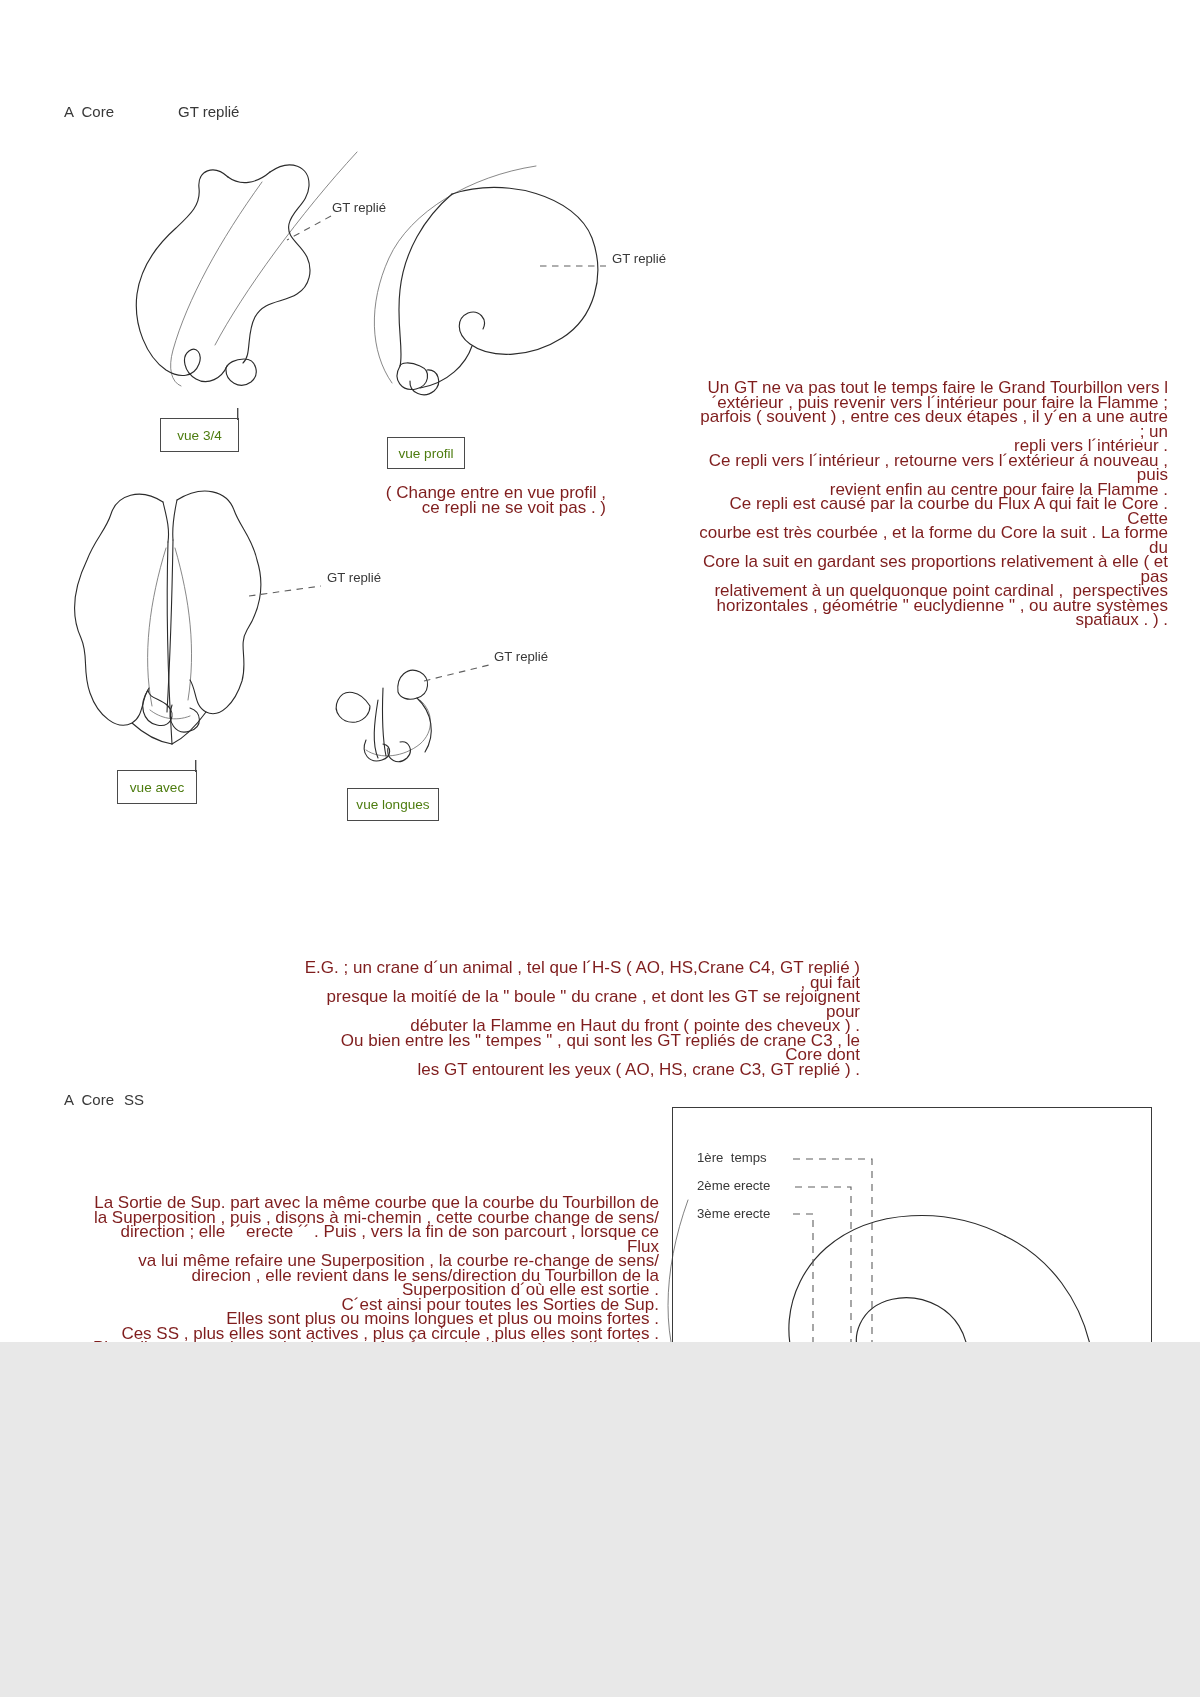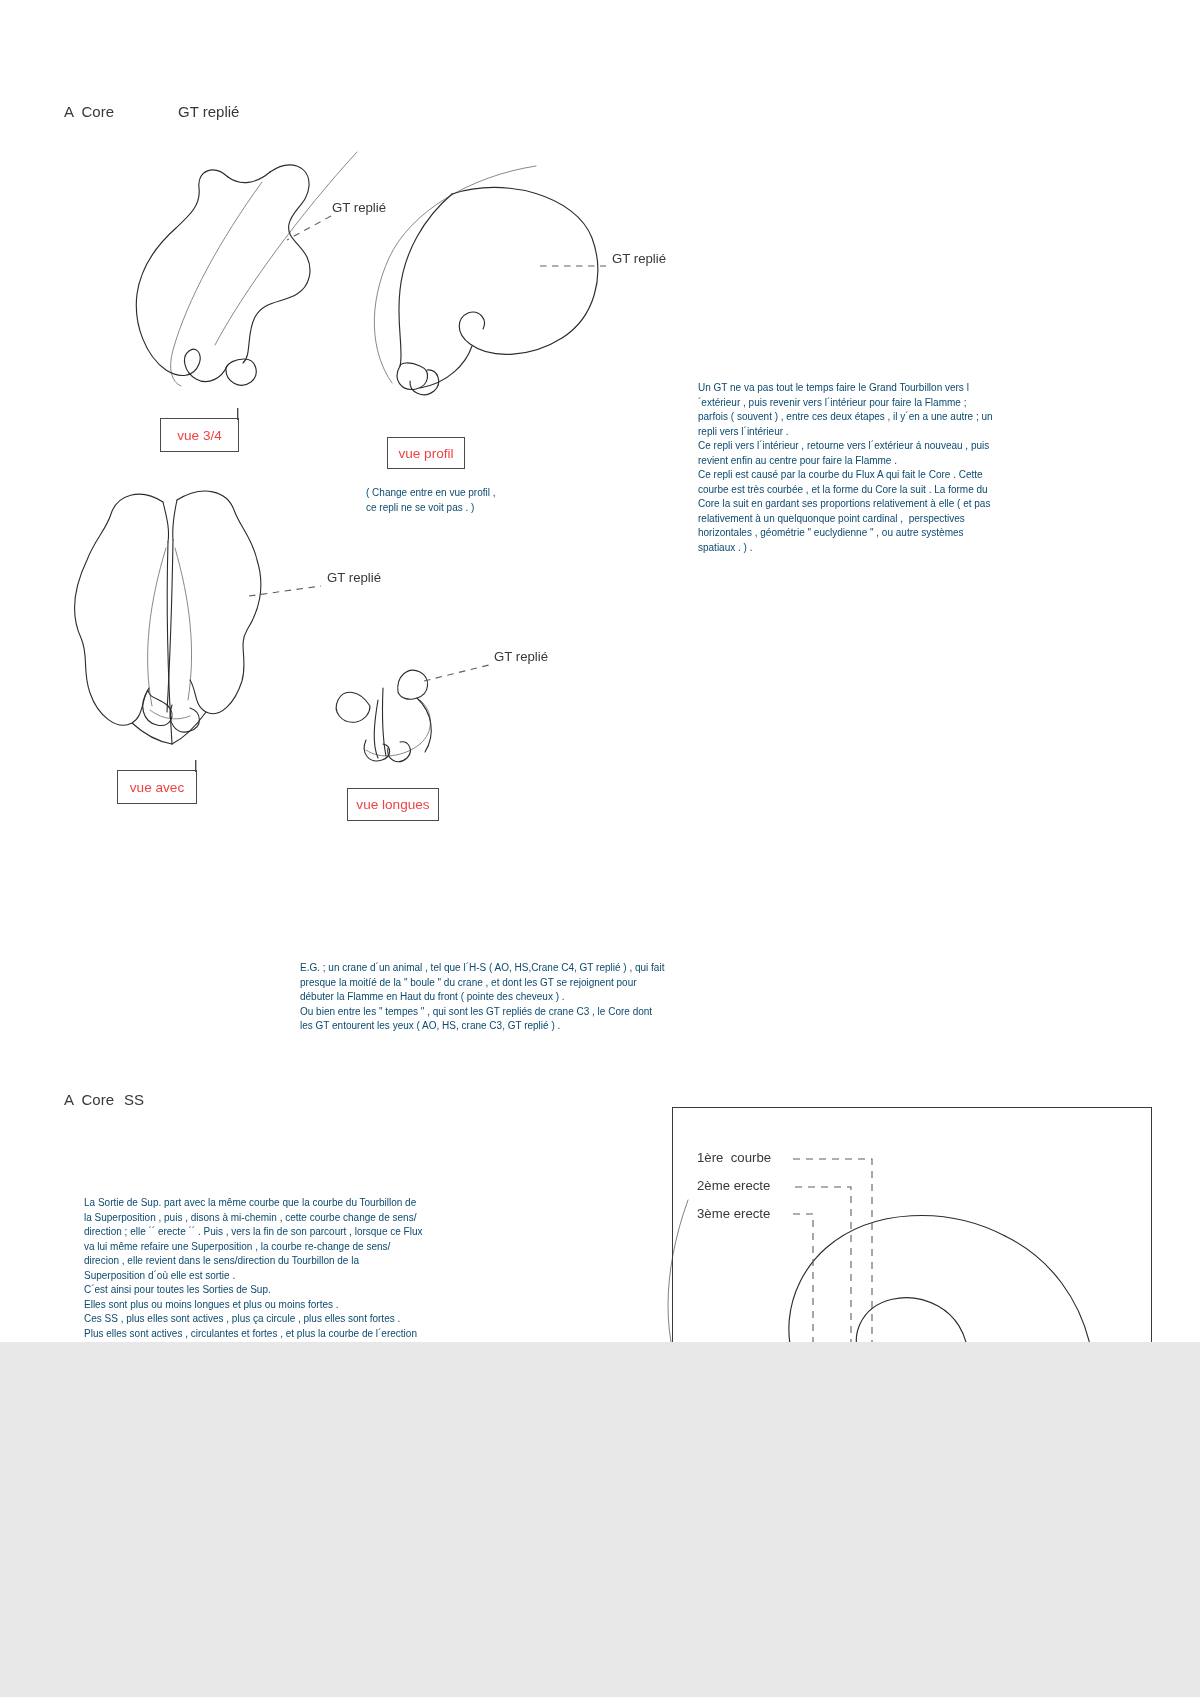--- a/index.html
+++ b/index.html
@@ -7,32 +7,33 @@
     position:relative;
     width:1200px;height:1342px;
     background:#ffffff;
     margin:0 auto;
     overflow:hidden;
     font-family:"Liberation Sans",sans-serif;
     color:#3a3a3a;
   }
   .abs{position:absolute;}
   .txt{
-    color:#0c4a6e;
-    font-size:10px;
+    color:#7f1d1d;
+    font-size:17px;
     line-height:14.5px;
     white-space:pre-wrap;
+    text-align:right;
   }
   .hdr{font-size:15px;white-space:pre;color:#383838;}
   .lbl{font-size:13.2px;white-space:pre;color:#383838;}
   .box{
     position:absolute;
     border:1.5px solid #4a4a4a;
     display:flex;align-items:center;justify-content:center;
-    font-size:13.6px;color:#ef4444;
+    font-size:13.6px;color:#4d7c0f;
     background:transparent;
   }
   .bigbox{
     position:absolute;
     border:1.6px solid #3a3a3a;
     background:transparent;
   }
   .capbox{
     position:absolute;
     border:1.5px solid #3a3a3a;
@@ -207,21 +208,21 @@
 courbes sont plus ou moins marquées . Mais quand la SS se fait , il y´a ´´
 contraction ´´ des muscles de la patte ; mais premièrement , il y´a la ´´
 contraction ´´ de ce Flux " central " de la SS , qui , partant de sa courbure
 moyenne de l´os , marque l´erection et le re-courbage final . Ainsi , un "
 biceps " est la SS de la Sup. précédente ( et n´est pas un " muscle " comme
 les autres , car les autres sont les Ailes du Core formées par ce Flux , cette SS
 ( qui est donc le Flux A pour ce Core ) . )</div>
 
   <div class="bigbox" style="left:672px;top:1107px;width:478px;height:477px"></div>
 
-  <div class="abs lbl" style="left:697px;top:1150px">1ère  courbe</div>
+  <div class="abs lbl" style="left:697px;top:1150px">1ère  temps</div>
   <div class="abs lbl" style="left:697px;top:1178px">2ème erecte</div>
   <div class="abs lbl" style="left:697px;top:1206px">3ème erecte</div>
 
   <div class="capbox" style="left:958px;top:1586px;width:192px;height:66px">
     <div class="txt">dessin SS
 Vue profil</div>
   </div>
 
 </div>
 

